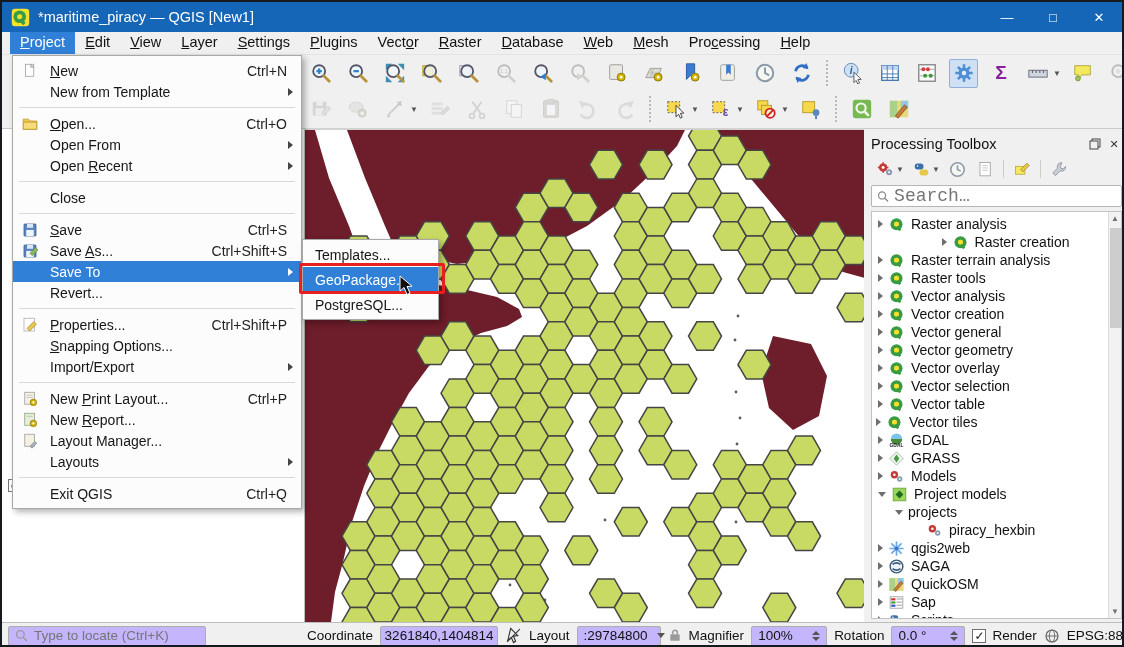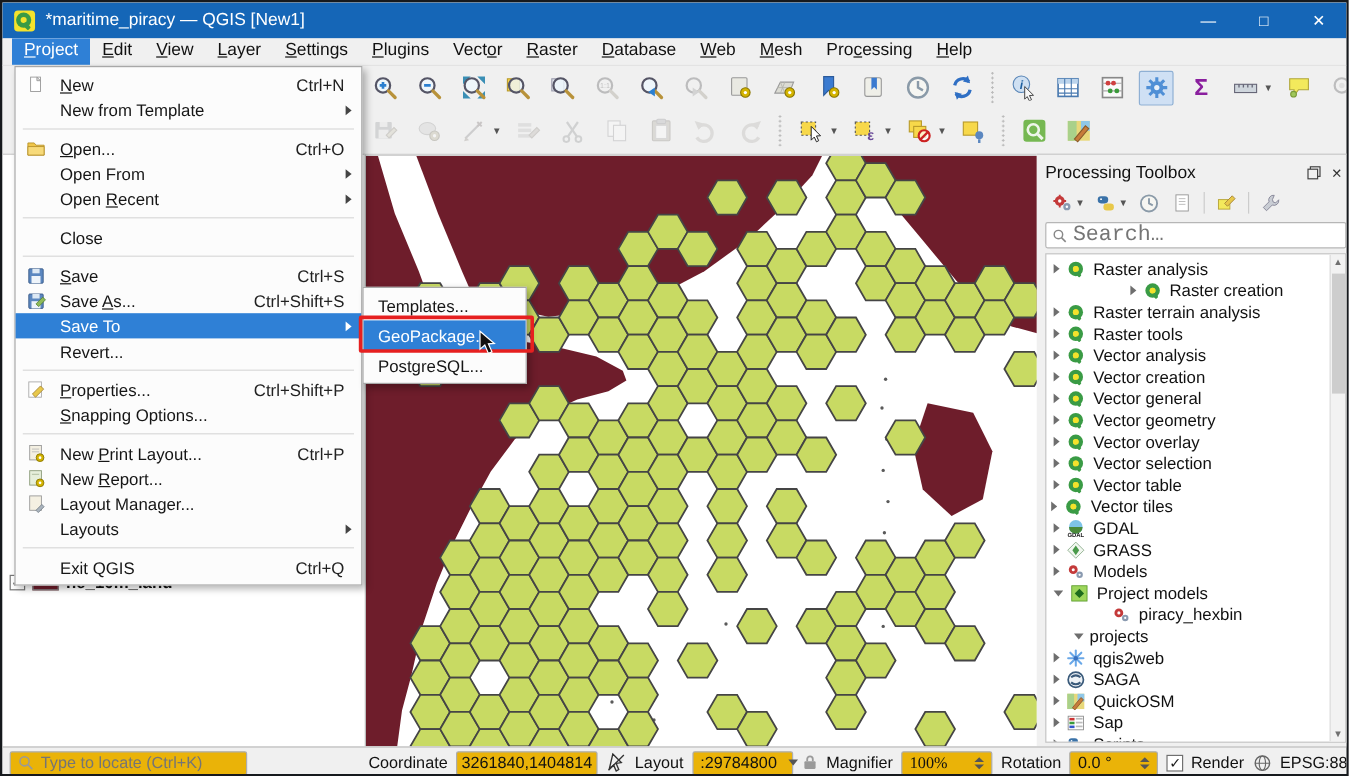--- a/index.html
+++ b/index.html
@@ -69,21 +69,21 @@
   .tree-icon { width:17px; height:17px; margin-right:6px; }
   #pt-scroll { position:absolute; right:0; top:0; width:13px; height:100%; background:#f2f2f2; border-left:1px solid #dcdcdc;
                font-size:8px; color:#707070; text-align:center; }
   #pt-thumb { position:absolute; left:1px; top:16px; width:11px; height:100px; background:#cdcdcd; }
   #pt-up { position:absolute; top:2px; left:2px; } #pt-down { position:absolute; bottom:2px; left:2px; }
 
   
   #statusbar { position:absolute; left:0; top:620px; width:100%; height:25px; background:#f0f0f0;
                border-top:1px solid #bdbdbd; font-size:13.5px; color:#111; }
   .sb { position:absolute; top:0; height:25px; display:flex; align-items:center; }
-  .sb-box { background:#eab308; border:1px solid #adadad; border-radius:2px; height:20px;
+  .sb-box { background:#c4b5fd; border:1px solid #adadad; border-radius:2px; height:20px;
             display:flex; align-items:center; padding:0 6px; font-size:13.5px; }
   #locator input { border:none; outline:none; width:160px; font-size:13.5px; color:#333; background:transparent;
                    font-family:"Liberation Sans",sans-serif; }
   .spin { display:flex; flex-direction:column; justify-content:center; gap:2px; margin-left:8px; }
   .spin i { display:block; width:0; height:0; }
   .spin .up { border-bottom:4px solid #555; border-left:4px solid transparent; border-right:4px solid transparent; }
   .spin .dn { border-top:4px solid #555; border-left:4px solid transparent; border-right:4px solid transparent; }
   .combo-arrow { border-top:5px solid #555; border-left:4px solid transparent; border-right:4px solid transparent;
                  margin-left:10px; }
   #render-check { width:14px; height:14px; background:#fff; border:1px solid #707070; font-size:12px; line-height:12px;
@@ -832,33 +832,33 @@
             <span>Models</span>
           </div>
           <div class="tree-row" style="padding-left: 6px;">
             <span class="tri expanded"></span>
             <span class="tree-icon"><svg width="17" height="17" viewBox="0 0 24 24">
                 <rect x="3" y="3" width="18" height="18" fill="#9ed65c" stroke="#5a9a2a"></rect>
                 <path d="M12 6.5 L17.5 12 L12 17.5 L6.5 12 Z" fill="#1d6b1d"></path>
               </svg></span>
             <span>Project models</span>
           </div>
+          <div class="tree-row" style="padding-left: 23px;">
+            <span class="tri expanded"></span>
+            <span>projects</span>
+          </div>
           <div class="tree-row" style="padding-left: 40px;">
             <span class="tri none"></span>
             <span class="tree-icon"><svg width="17" height="17" viewBox="0 0 24 24">
                 <circle cx="9" cy="9.5" r="5.2" fill="#c43a3a"></circle>
                 <circle cx="9" cy="9.5" r="1.8" fill="#fff"></circle>
                 <circle cx="16.5" cy="15.5" r="3.8" fill="#8a9ab0"></circle>
                 <circle cx="16.5" cy="15.5" r="1.3" fill="#fff"></circle>
               </svg></span>
             <span>piracy_hexbin</span>
-          </div>
-          <div class="tree-row" style="padding-left: 23px;">
-            <span class="tri expanded"></span>
-            <span>projects</span>
           </div>
           <div class="tree-row" style="padding-left: 6px;">
             <span class="tri collapsed"></span>
             <span class="tree-icon"><svg width="17" height="17" viewBox="0 0 24 24">
                 <g stroke="#6aa8e8" stroke-width="2.4" stroke-linecap="round">
                   <line x1="12" y1="3" x2="12" y2="21"></line>
                   <line x1="3" y1="12" x2="21" y2="12"></line>
                   <line x1="5.5" y1="5.5" x2="18.5" y2="18.5"></line>
                   <line x1="18.5" y1="5.5" x2="5.5" y2="18.5"></line>
                 </g>
@@ -938,21 +938,21 @@
       <div class="sb-box" style="width:84px;">
         <span>:29784800</span>
         <i class="combo-arrow"></i>
       </div>
       <svg width="14" height="15" viewBox="0 0 24 24">
           <rect x="4" y="10" width="16" height="11" rx="1.5" fill="#9a9a9a"></rect>
           <path d="M8 10 V7 a4 4 0 0 1 8 0 v3" fill="none" stroke="#9a9a9a" stroke-width="2.6"></path>
         </svg>
       <span>Magnifier</span>
       <div class="sb-box" style="width:76px;">
-        <span style="flex:1;font-family:Liberation Serif, serif;">100%</span>
+        <span style="flex:1;">100%</span>
         <span class="spin">
             <i class="up"></i>
             <i class="dn"></i>
           </span>
       </div>
       <span>Rotation</span>
       <div class="sb-box" style="width:74px;">
         <span style="flex:1;">0.0 °</span>
         <span class="spin">
             <i class="up"></i>
@@ -1046,20 +1046,25 @@
             <rect x="4" y="3" width="14" height="17" fill="#fff" stroke="#aaa"></rect>
             <path d="M8 16.5 L17 7.5 L20.5 11 L11.5 20 Z" fill="#e8c84a" stroke="#a8883a"></path>
           </svg></span>
         <span class="pm-label"><u>P</u>roperties...</span>
         <span class="pm-short">Ctrl+Shift+P</span>
       </div>
       <div class="pm-row">
         <span class="pm-icon"></span>
         <span class="pm-label"><u>S</u>napping Options...</span>
       </div>
+      <div class="pm-row">
+        <span class="pm-icon"></span>
+        <span class="pm-label">Import/Export</span>
+        <span class="pm-arrow"></span>
+      </div>
       <div class="pm-sep"></div>
       <div class="pm-row">
         <span class="pm-icon"><svg width="18" height="18" viewBox="0 0 24 24">
             <rect x="5" y="3" width="13" height="16" fill="#f4f0e2" stroke="#999"></rect>
             <line x1="7.5" y1="7" x2="15.5" y2="7" stroke="#bbb"></line>
             <line x1="7.5" y1="10" x2="15.5" y2="10" stroke="#bbb"></line>
             <circle cx="16.5" cy="16.5" r="4.3" fill="#d4b400" stroke="#8a7600"></circle>
             <circle cx="16.5" cy="16.5" r="1.5" fill="#fff"></circle>
           </svg></span>
         <span class="pm-label">New <u>P</u>rint Layout...</span>

